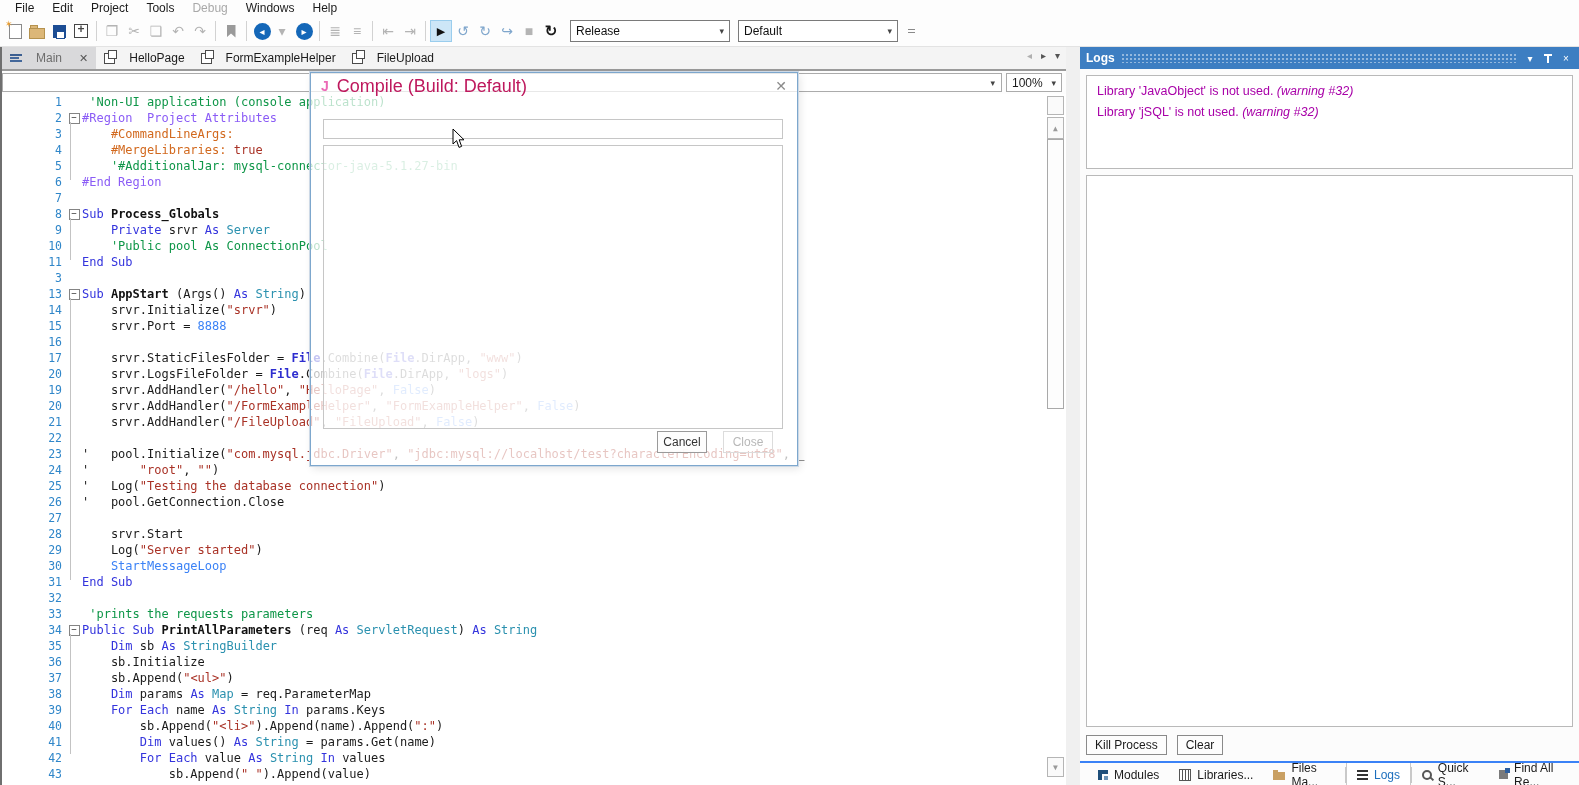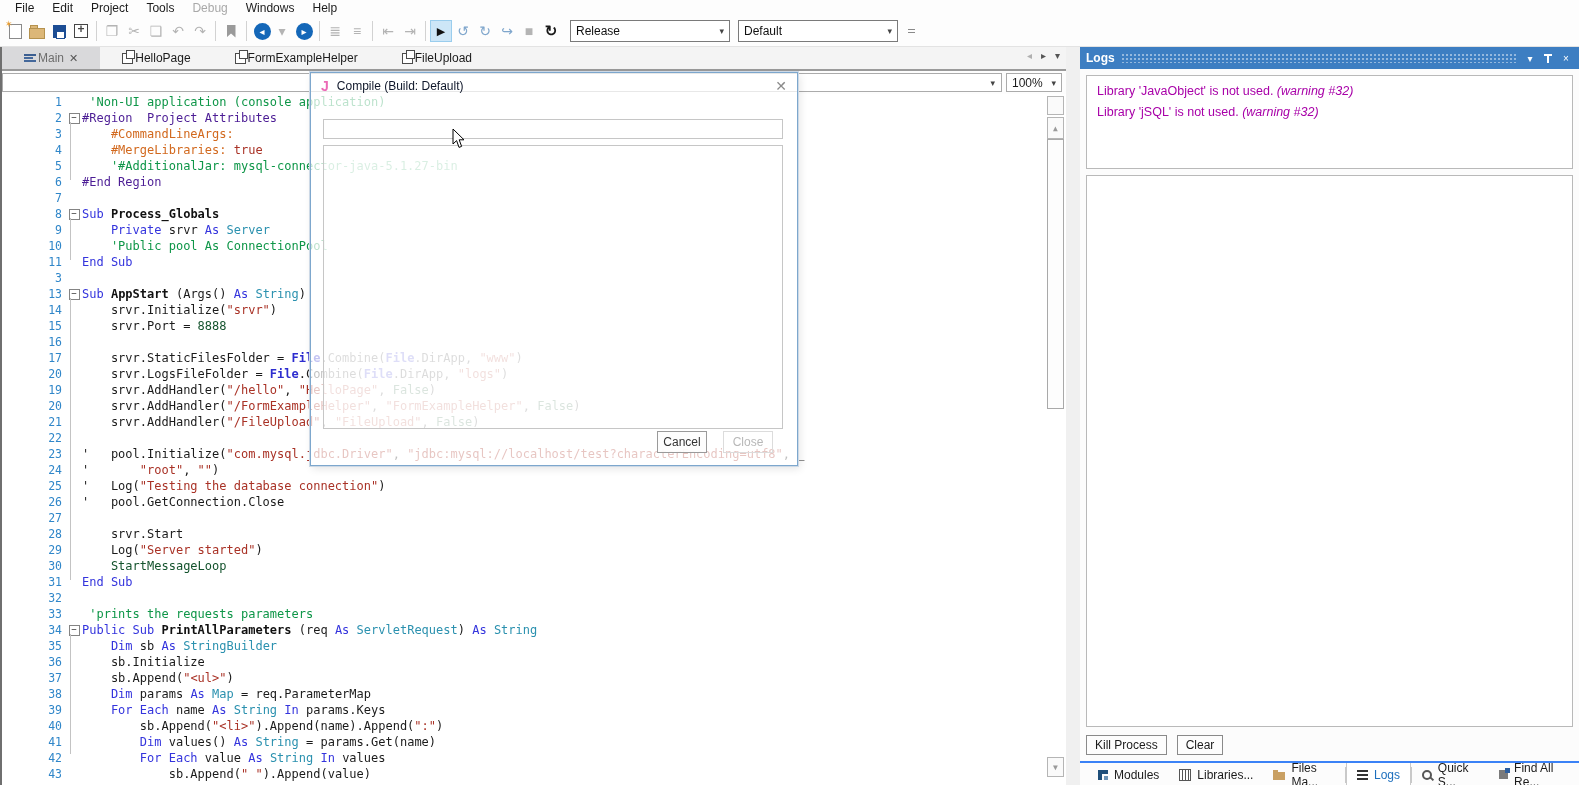--- a/index.html
+++ b/index.html
@@ -37,21 +37,21 @@
   .combo .caret{color:#444;font-size:9px;margin-left:6px;}
   .overflow-btn{width:14px;height:16px;margin-left:6px;display:flex;flex-direction:column;align-items:center;justify-content:center;gap:2px;}
   .overflow-btn i{display:block;width:7px;height:1px;background:#8a8a8a;}
   
   .workspace{display:flex;height:739px;}
   .left-pane{width:1066px;display:flex;flex-direction:column;border-left:2px solid #6f6f6f;box-sizing:border-box;}
   .splitter{width:14px;background:#f0f0f0;}
   .right-pane{width:499px;display:flex;flex-direction:column;background:#fcfcfc;}
   
   .tabstrip{height:22px;display:flex;align-items:stretch;background:#f4f4f4;border-bottom:2px solid #9a9a9a;position:relative;}
-  .tab{display:flex;align-items:center;gap:2px;padding:0 22px;color:#1b1b1b;background:transparent;}
+  .tab{display:flex;align-items:center;gap:14px;padding:0 8px;color:#1b1b1b;background:transparent;}
   .tab.active{background:#d9d9db;color:#6d6d6d;}
   .tab .close{color:#555;font-size:11px;margin-left:3px;}
   .ico-main{width:12px;height:9px;position:relative;}
   .ico-main i{display:block;height:2px;background:#44689b;margin-bottom:1px;}
   .ico-main i:nth-child(1){width:12px;background:#3c5f91;}
   .ico-main i:nth-child(2){width:9px;}
   .ico-main i:nth-child(3){width:12px;}
   .ico-module{width:9px;height:9px;border:1px solid #4a4a4a;position:relative;background:#fff;}
   .ico-module::before{content:"";position:absolute;left:3px;top:-4px;width:7px;height:7px;border:1px solid #4a4a4a;background:#fff;}
   .tabnav{position:absolute;right:6px;top:3px;display:flex;gap:9px;color:#555;font-size:10px;}
@@ -63,22 +63,22 @@
   .zoom-combo{width:56px;height:19px;border:1px solid #ababab;background:#fff;margin-left:4px;display:flex;align-items:center;justify-content:space-between;padding:0 5px;box-sizing:border-box;}
   
   .editor{position:relative;flex:1;background:#fff;overflow:hidden;
           font-family:"DejaVu Sans Mono","Liberation Mono",monospace;font-size:12px;}
   .code-line{display:flex;height:16px;line-height:16px;white-space:pre;}
   .ln{width:60px;text-align:right;color:#2f86c9;padding-right:4px;flex:0 0 auto;font-size:11.5px;}
   .fold{width:16px;flex:0 0 auto;display:flex;align-items:center;justify-content:center;}
   .foldbox{width:9px;height:9px;border:1px solid #848484;background:#fff;font-size:9px;line-height:7px;text-align:center;color:#333;}
   .codetext{flex:1;}
   .tk-cm{color:#0e9648;} .tk-kw{color:#3434dd;} .tk-kwb{color:#2d2dcf;font-weight:bold;}
-  .tk-ty{color:#2b91af;} .tk-st{color:#a93226;} .tk-nm{color:#14532d;}
-  .tk-dir{color:#d2691e;} .tk-reg{color:#4c1d95;} .tk-pl{color:#1b1b1b;} .tk-plb{color:#111;font-weight:bold;}
+  .tk-ty{color:#2b91af;} .tk-st{color:#a93226;} .tk-nm{color:#3b82f6;}
+  .tk-dir{color:#d2691e;} .tk-reg{color:#8b5cf6;} .tk-pl{color:#1b1b1b;} .tk-plb{color:#111;font-weight:bold;}
   .guide{position:absolute;width:1px;background:#c3c3c3;left:68px;}
   
   .vscroll{position:absolute;right:3px;top:1px;width:17px;bottom:0;}
   .vs-handle{position:absolute;top:1px;left:1px;width:15px;height:17px;border:1px solid #b5b5b5;background:#fafafa;}
   .vs-up{position:absolute;top:22px;left:1px;width:15px;height:20px;border:1px solid #b5b5b5;background:#fafafa;display:flex;align-items:center;justify-content:center;color:#9a9a9a;font-size:8px;}
   .vs-thumb{position:absolute;top:44px;left:1px;width:15px;height:268px;border:1px solid #a9a9a9;background:#fdfdfd;}
   .vs-down{position:absolute;top:662px;left:1px;width:15px;height:18px;border:1px solid #b5b5b5;background:#fafafa;display:flex;align-items:center;justify-content:center;color:#9a9a9a;font-size:8px;}
   
   .logs-header{height:22px;background:#3d7ec2;display:flex;align-items:center;color:#fff;padding:0 6px;gap:6px;}
   .logs-title{font-weight:bold;font-size:12px;}
@@ -110,21 +110,21 @@
   .bico-quick::after{content:"";position:absolute;left:6px;top:6px;width:4px;height:2px;background:#555;transform:rotate(45deg);}
   .bico-findall{width:9px;height:9px;background:#7a7a7a;position:relative;}
   .bico-findall::after{content:"";position:absolute;right:-2px;top:-2px;width:5px;height:5px;background:#2d5e9e;}
   .btab-sep{width:1px;height:16px;background:#c9c9c9;}
   
   .dialog{position:absolute;left:310px;top:72px;width:486px;height:392px;
           background:rgba(255,255,255,0.72);border:1px solid #7da7cd;
           box-shadow:0 0 0 1px #cdd9e6,2px 3px 8px rgba(0,0,0,0.10);z-index:5;}
   .dlg-title{display:flex;align-items:center;height:26px;padding:0 10px;gap:8px;}
   .dlg-j{color:#e5399e;font-weight:bold;font-size:14px;opacity:.75;}
-  .dlg-text{color:#0f172a;font-size:12px;flex:1;}
+  .dlg-text{color:#be185d;font-size:18px;flex:1;}
   .dlg-x{color:#8a8a8a;font-size:14px;}
   .dlg-input{position:absolute;left:12px;right:14px;top:46px;height:18px;border:1px solid #c6c6c6;background:rgba(255,255,255,0.85);}
   .dlg-log{position:absolute;left:12px;right:14px;top:72px;height:282px;border:1px solid #c6c6c6;background:rgba(255,255,255,0.45);}
   .dlg-btn{position:absolute;top:358px;height:22px;width:50px;display:flex;align-items:center;justify-content:center;font-size:12px;box-sizing:border-box;}
   .dlg-cancel{left:346px;border:1px solid #9a9a9a;background:rgba(253,253,253,0.9);color:#333;}
   .dlg-close{left:412px;border:1px solid #dcdcdc;color:#b8b8b8;}
   .cursor{position:absolute;left:452px;top:128px;z-index:9;}
 </style>
 </head>
 <body>

